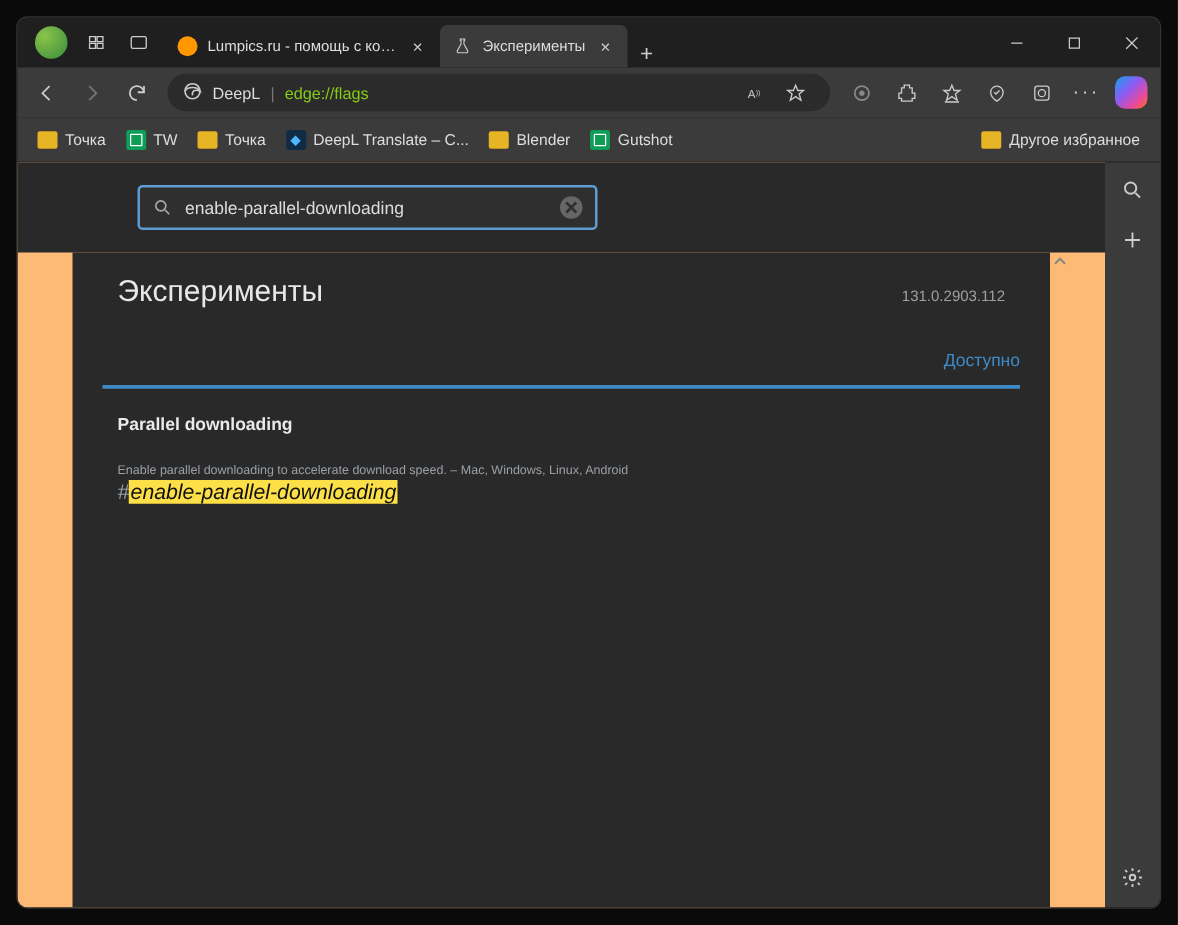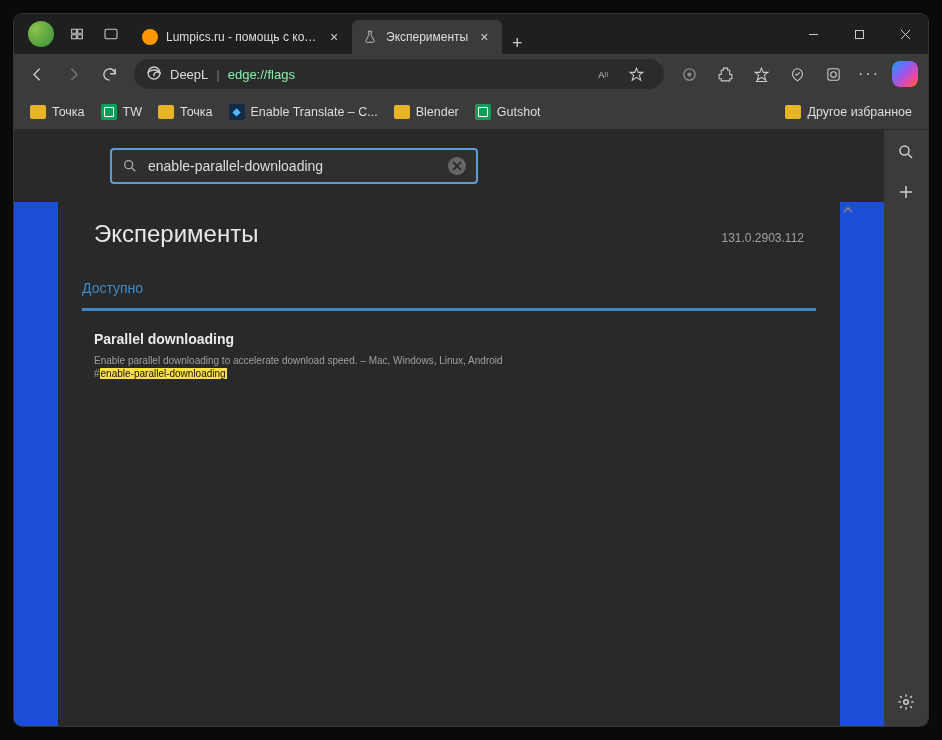--- a/index.html
+++ b/index.html
@@ -24,61 +24,61 @@
   .win-btn { width:46px; height:40px; display:flex; align-items:center; justify-content:center; color:#ccc; }
   .win-btn svg { width:11px; height:11px; stroke:#ccc; stroke-width:1; fill:none;}
   .addr-row { height:40px; background:#3b3b3b; display:flex; align-items:center; padding:0 6px; gap:2px;}
   .addr-btn { width:34px; height:32px; display:flex; align-items:center; justify-content:center; color:#ccc;}
   .addr-btn svg { width:17px; height:17px; fill:#ccc;}
   .addr-btn.dim svg { fill:#777;}
   .addr-bar { flex:1; height:30px; background:#2b2b2b; border-radius:15px; display:flex; align-items:center; padding:0 12px; margin:0 6px; color:#ccc; font-size:13px; gap:8px;}
   .addr-bar .edge-icon svg{ width:16px; height:16px; fill:#ccc;}
   .addr-bar .edge-name { color:#ddd; }
   .addr-bar .sep { color:#777;}
-  .addr-bar .url { color:#86efac;}
+  .addr-bar .url { color:#84cc16;}
   .addr-right { display:flex; gap:0; align-items:center; margin-left:auto;}
   .addr-right .addr-btn { width:32px; }
   .copilot { width:34px; height:32px; display:flex; align-items:center; justify-content:center;}
   .copilot-badge { width:26px; height:26px; border-radius:8px; background:linear-gradient(135deg,#0ea5e9 0%,#8b5cf6 40%,#ec4899 75%,#f97316 100%);}
   .bm-row { height:36px; background:#3b3b3b; border-bottom:1px solid #2a2a2a; display:flex; align-items:center; padding:0 8px; font-size:12.5px; color:#ddd;}
   .bm { display:flex; align-items:center; gap:6px; padding:0 8px; height:28px; cursor:default;}
   .bm .folder{ width:16px; height:14px; background:#e6b424; border-radius:2px;}
   .bm .sheet{ width:16px; height:16px; background:#0f9d58; border-radius:2px; position:relative;}
   .bm .sheet::after{content:""; position:absolute; left:3px; top:3px; right:3px; bottom:3px; border:1px solid #fff; border-radius:1px;}
   .bm .deepl{ width:16px; height:16px; background:#0f2b46; border-radius:3px; display:flex; align-items:center; justify-content:center; color:#4db8ff; font-size:10px; font-weight:bold;}
   .bm-spacer{flex:1;}
   .content-area { flex:1; display:flex; background:#1f1f1f; position:relative;}
   .sidebar { width:44px; background:#3b3b3b; display:flex; flex-direction:column; align-items:center; padding-top:6px; gap:8px;}
   .sidebar .side-btn{ width:32px; height:32px; display:flex; align-items:center; justify-content:center; color:#ccc;}
   .sidebar .side-btn svg{ width:18px; height:18px; fill:#ccc;}
   .sidebar-bottom { margin-top:auto; margin-bottom:8px;}
-  .page { flex:1; display:flex; flex-direction:column; background:#1d4ed8;}
+  .page { flex:1; display:flex; flex-direction:column; background:#fdba74;}
   .flags-header { background:#292929; padding:18px 0 0 0;}
   .search-row { display:flex; align-items:center; padding:0 28px 18px 96px; gap:20px;}
   .search-box { flex:0 0 368px; height:36px; border:2px solid #5e9cd3; border-radius:4px; background:#2f2f2f; display:flex; align-items:center; padding:0 10px; gap:10px;}
   .search-box svg{ width:16px; height:16px; fill:#aaa;}
   .search-input { flex:1; background:transparent; border:none; outline:none; color:#ddd; font-size:14px;}
   .clear-btn{ width:18px; height:18px; border-radius:50%; background:#666; display:flex; align-items:center; justify-content:center; color:#2f2f2f;}
   .clear-btn svg{width:10px;height:10px;fill:#2f2f2f;}
   .reset-btn { margin-left:auto; border:1px solid #3e8ac7; color:#3e8ac7; background:transparent; padding:7px 18px; border-radius:4px; font-size:14px;}
   .flags-body { flex:1; background:#292929; margin:0 44px 0 44px; padding:10px 24px 40px 24px; position:relative;}
   .flags-body::-webkit-scrollbar{width:0;}
   .scroll-ind{ position:absolute; right:-14px; top:0; width:12px; height:12px;}
   .scroll-ind svg{ width:12px; height:12px; fill:#888;}
   .heading-row{ display:flex; align-items:baseline; justify-content:space-between; padding:8px 12px 4px 12px;}
   .h1 { font-size:24px; font-weight:400; color:#e8e8e8;}
   .version { font-size:12px; color:#a0a0a0;}
   .tabsrow{ display:flex; margin-top:16px;}
-  .ftab{ flex:1; text-align:left; padding:12px 0; font-size:14px; color:#9aa0a6; border-bottom:1px solid #444;}
+  .ftab{ flex:1; text-align:right; padding:12px 0; font-size:14px; color:#9aa0a6; border-bottom:1px solid #444;}
   .ftab.active{ color:#3e8ac7; border-bottom:3px solid #3e8ac7; font-weight:500;}
   .flag-item{ display:flex; padding:20px 12px; gap:20px; align-items:flex-start;}
   .flag-text{ flex:1;}
-  .flag-title{ font-size:14px; font-weight:600; color:#eaeaea; margin-bottom:6px;}
+  .flag-title{ font-size:14px; font-weight:600; color:#eaeaea; margin-bottom:22px;}
   .flag-desc{ font-size:10px; color:#9aa0a6; line-height:1.5;}
-  .flag-id{ color:#111; background:transparent; font-size:10px;}
+  .flag-id{ color:#111; background:transparent; font-size:17px;font-style:italic;}
   .flag-id .hash{ color:#9aa0a6;}
   .highlight{ background:#fde047; color:#111; padding:0 1px;}
   .flag-select{ width:150px; height:28px; background:#1f1f1f; border:1px solid #555; color:#eaeaea; font-size:13.5px; padding:0 8px; margin-top:2px;}
   .more-dots{ letter-spacing:2px;}
 </style>
 </head>
 <body>
 
 <div class="window">
 
@@ -215,21 +215,21 @@
     <div class="bm">
         <span class="sheet"></span>
         <span>TW</span>
       </div>
     <div class="bm">
         <span class="folder"></span>
         <span>Точка</span>
       </div>
     <div class="bm">
         <span class="deepl">◆</span>
-        <span>Enable Translate – С...</span>
+        <span>DeepL Translate – С...</span>
       </div>
     <div class="bm">
         <span class="folder"></span>
         <span>Blender</span>
       </div>
     <div class="bm">
         <span class="sheet"></span>
         <span>Gutshot</span>
       </div>
     <div class="bm-spacer"></div>

